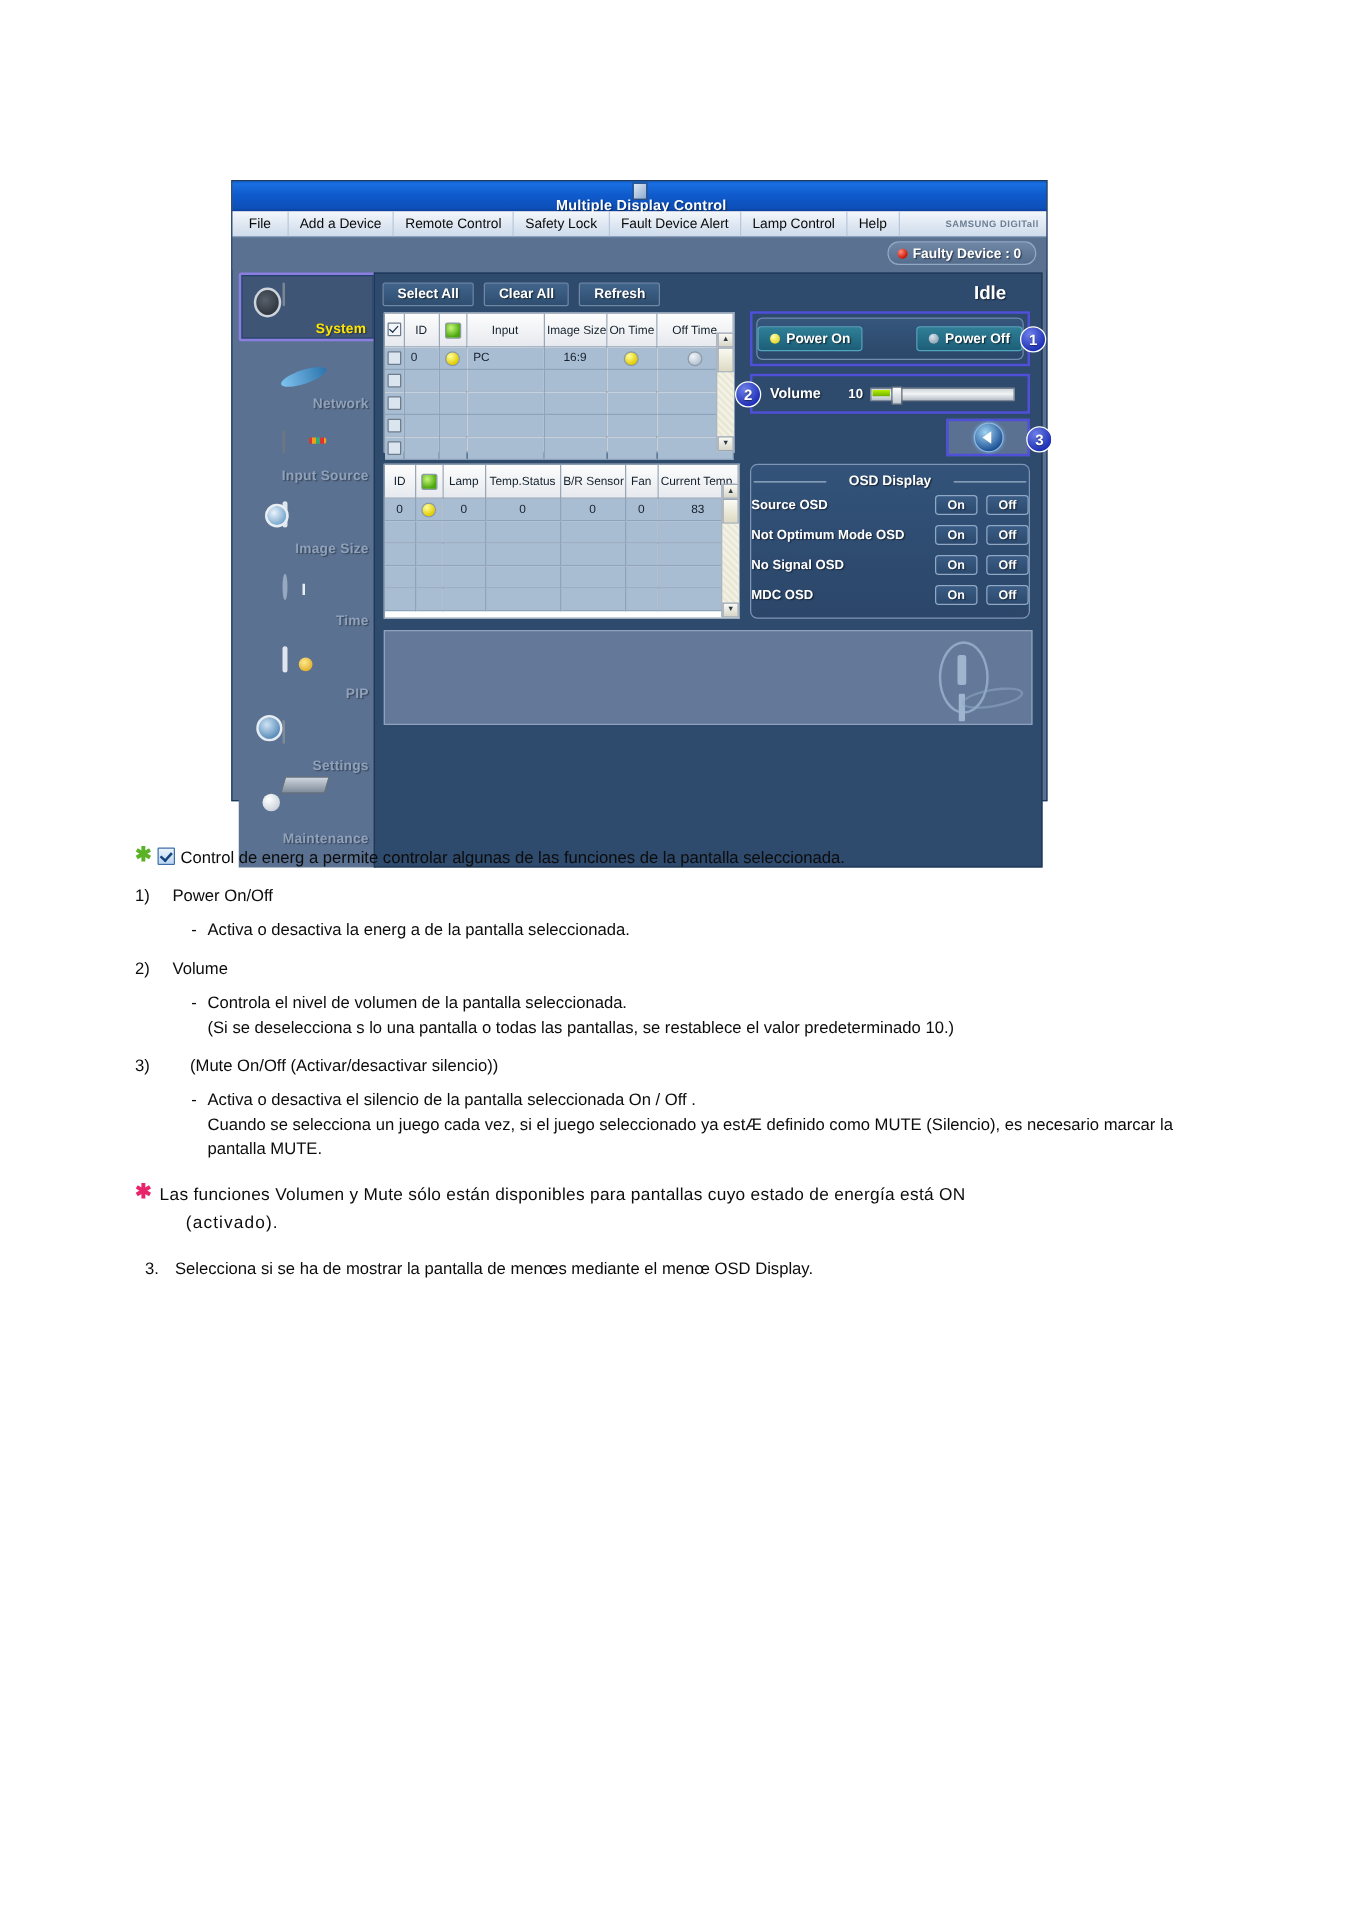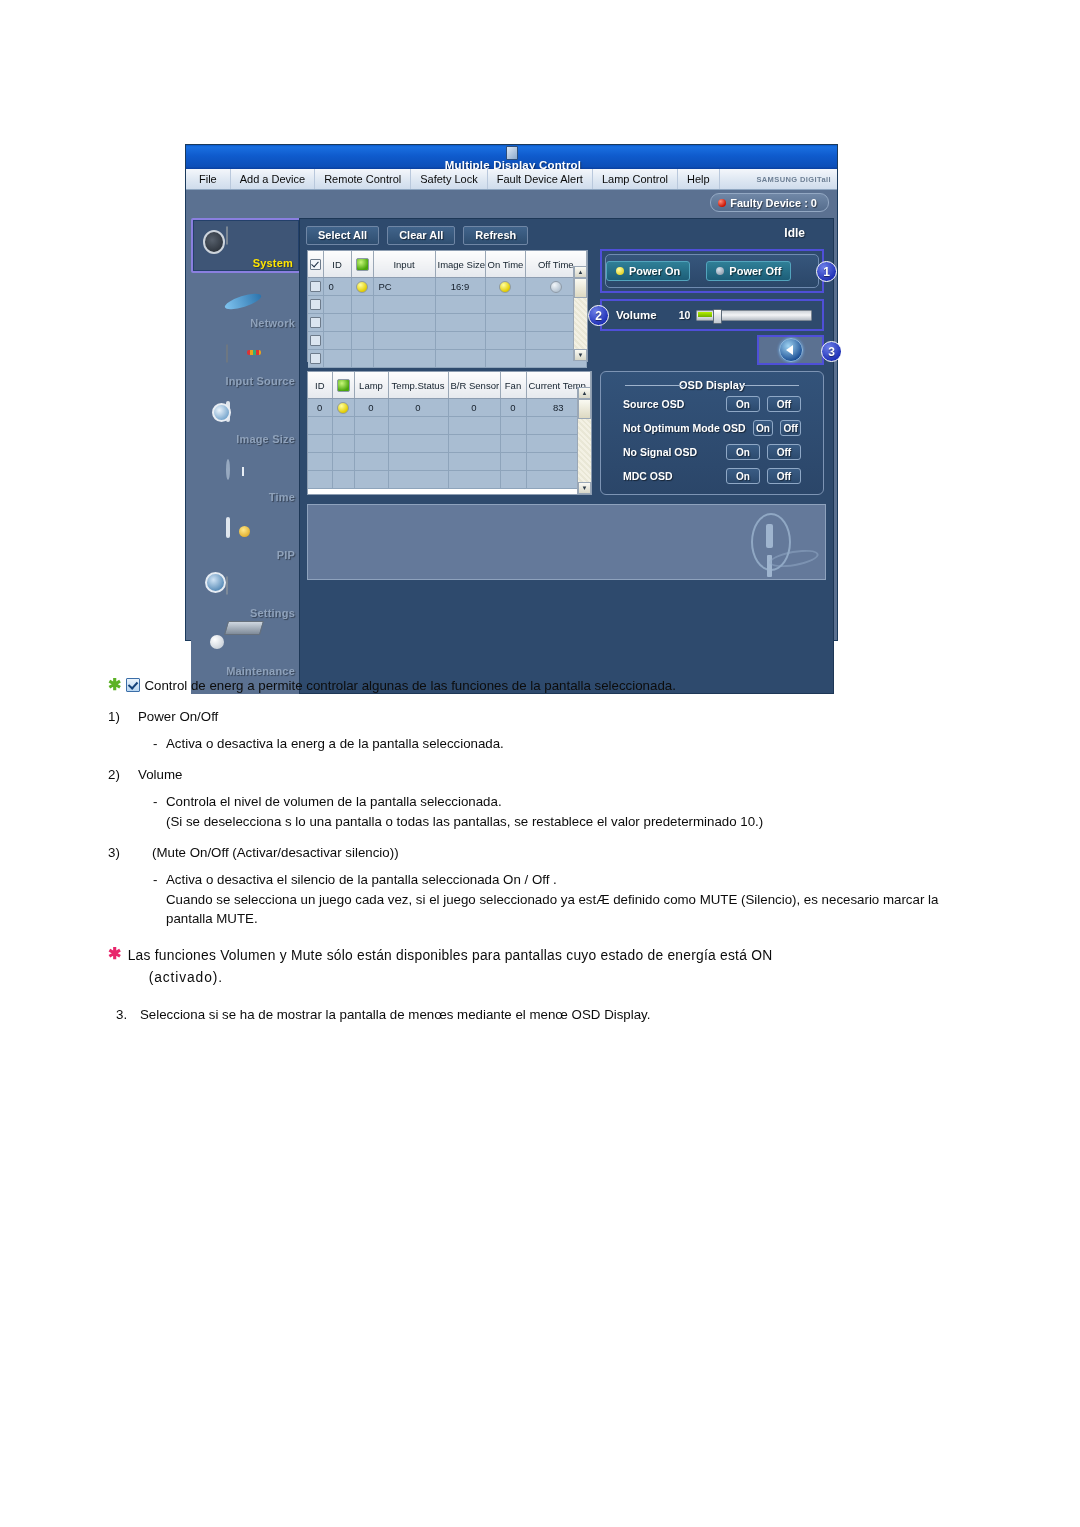--- a/index.html
+++ b/index.html
@@ -121,21 +121,21 @@
     padding:5px 6px;
   }
   .toolbar{display:flex;align-items:center;gap:8px;height:22px;position:relative;}
   .tb-btn{
     height:19px;box-sizing:border-box;padding:0 11px;border:1px solid #6f86a5;border-radius:2px;
     background:linear-gradient(to bottom,#4c6display 0%,#3d5e85 0%,#31506f 100%);
     background:linear-gradient(to bottom,#41648b,#2f4e70);
     color:#ffffff;font-size:11px;font-weight:bold;display:flex;align-items:center;
     text-shadow:1px 1px 1px rgba(0,0,0,.55);
   }
-  .idle-text{position:absolute;right:22px;top:2px;color:#ffffff;font-size:12px;font-weight:bold;
+  .idle-text{position:absolute;right:22px;top:2px;color:#ffffff;font-size:15px;font-weight:bold;
     text-shadow:1px 1px 1px rgba(0,0,0,.5);}
 
   
   .grid-wrap{position:absolute;background:#fff;border:1px solid #8d9db1;box-sizing:border-box;}
   #grid1{left:7px;top:31px;width:281px;height:112px;}
   #grid2{left:7px;top:152px;width:285px;height:124px;}
   table.grid{border-collapse:collapse;width:100%;table-layout:fixed;
     font-size:9.5px;color:#17222e;}
   table.grid th{
     background:linear-gradient(to bottom,#fdfdfd,#e6e9ee);
@@ -169,21 +169,21 @@
     border:1px solid #9aa7b6;box-sizing:border-box;}
   .vs-track{flex:1 1 auto;background:repeating-linear-gradient(45deg,#f3f1e4 0 2px,#e9e7d6 2px 4px);}
 
   
   .power-box{
     position:absolute;left:300px;top:30px;width:224px;height:44px;
     border:2px solid #4f4fd8;box-sizing:border-box;background:#2e4a6d;
   }
   .power-inner{
     position:absolute;inset:3px;border:1px solid #6f8bb0;border-radius:5px;
-    display:flex;align-items:center;justify-content:flex-start;gap:16px;
+    display:flex;align-items:center;justify-content:space-between;gap:16px;
     background:linear-gradient(to bottom,#36567c,#2b4769);
   }
   .pw-btn{
     height:20px;box-sizing:border-box;padding:0 9px;border-radius:3px;
     background:linear-gradient(to bottom,#2f7f97,#1d5e78);border:1px solid #53a4bd;
     display:flex;align-items:center;gap:5px;
     color:#ffffff;font-size:11px;font-weight:bold;text-shadow:1px 1px 1px rgba(0,0,0,.6);
   }
   .pw-led{width:8px;height:8px;border-radius:50%;flex:0 0 auto;}
   .pw-led.on{background:radial-gradient(circle at 35% 30%,#ffffa8,#d9c400);}
@@ -228,21 +228,21 @@
     text-shadow:0 1px 1px rgba(0,0,0,.5);
   }
   #co1{left:516px;top:42px;}
   #co2{left:288px;top:86px;}
   #co3{left:521px;top:122px;}
 
   
   .osd-box{
     position:absolute;left:300px;top:152px;width:224px;height:124px;
     border:1px solid #7d94b4;border-radius:6px;box-sizing:border-box;
-    background:linear-gradient(to bottom,#33537a,#2b4669);padding:6px 22px 0;
+    background:linear-gradient(to bottom,#33537a,#2b4669);padding:6px 0 0;
   }
   .osd-title{position:relative;text-align:center;color:#ffffff;font-size:11px;font-weight:bold;
     text-shadow:1px 1px 1px rgba(0,0,0,.55);height:14px;line-height:14px;}
   .osd-title:before,.osd-title:after{content:"";position:absolute;top:7px;width:58px;height:1px;
     background:#9fb3cc;}
   .osd-title:before{left:2px;}
   .osd-title:after{right:2px;}
   .osd-row{display:flex;align-items:center;height:24px;}
   .osd-row-label{flex:1 1 auto;color:#ffffff;font-size:10.5px;font-weight:bold;
     text-shadow:1px 1px 1px rgba(0,0,0,.5);white-space:nowrap;}

